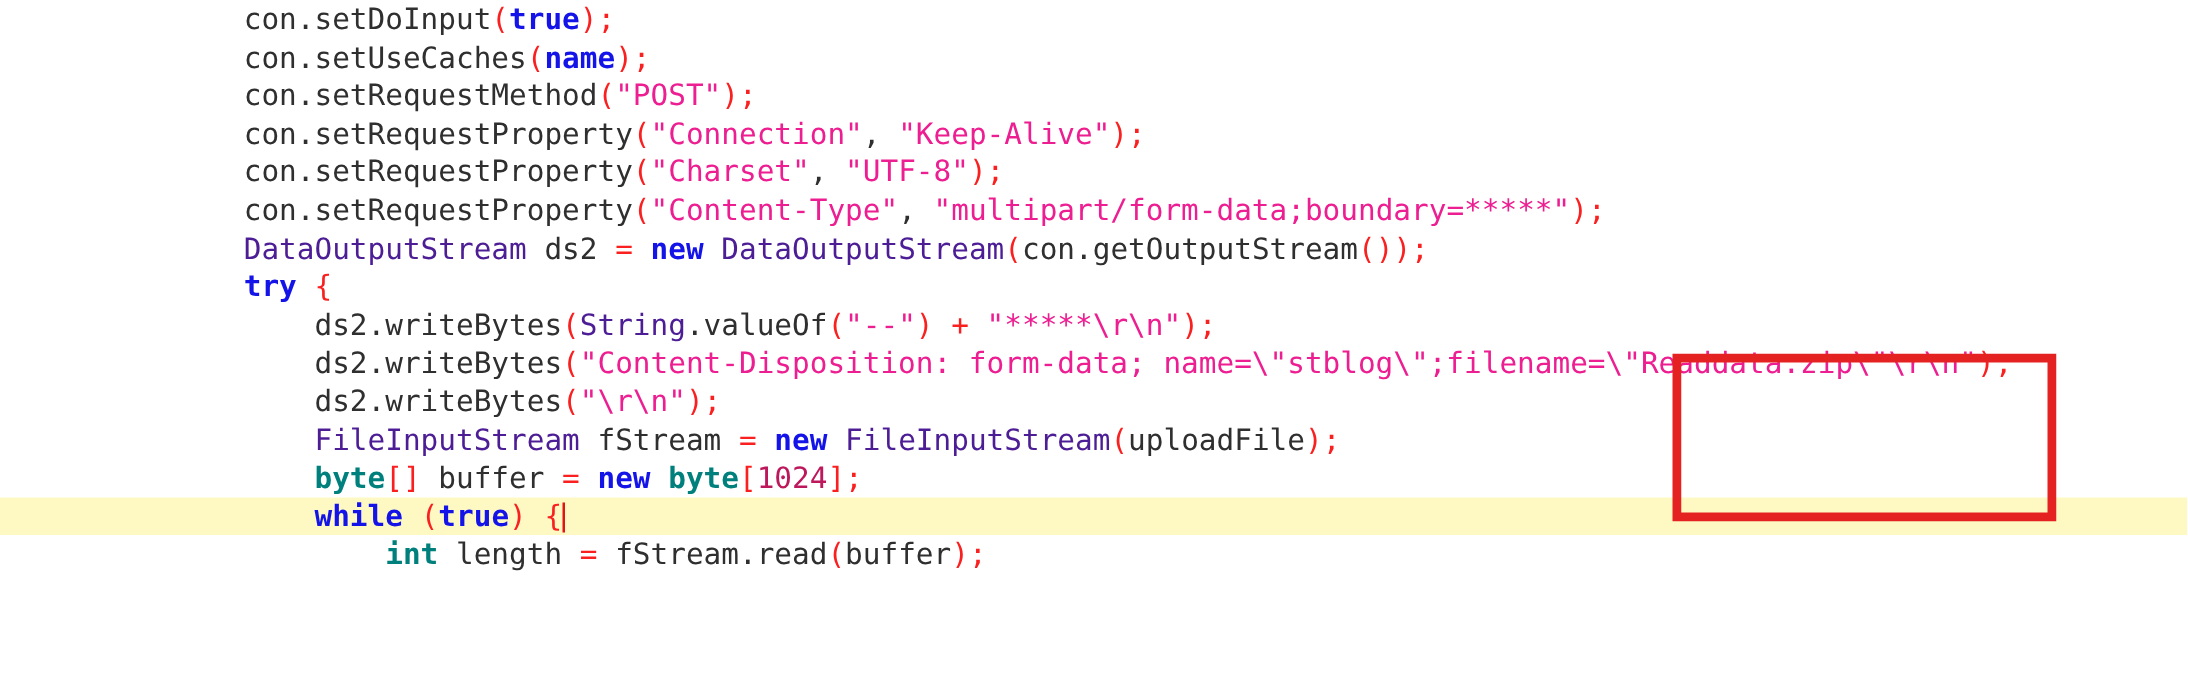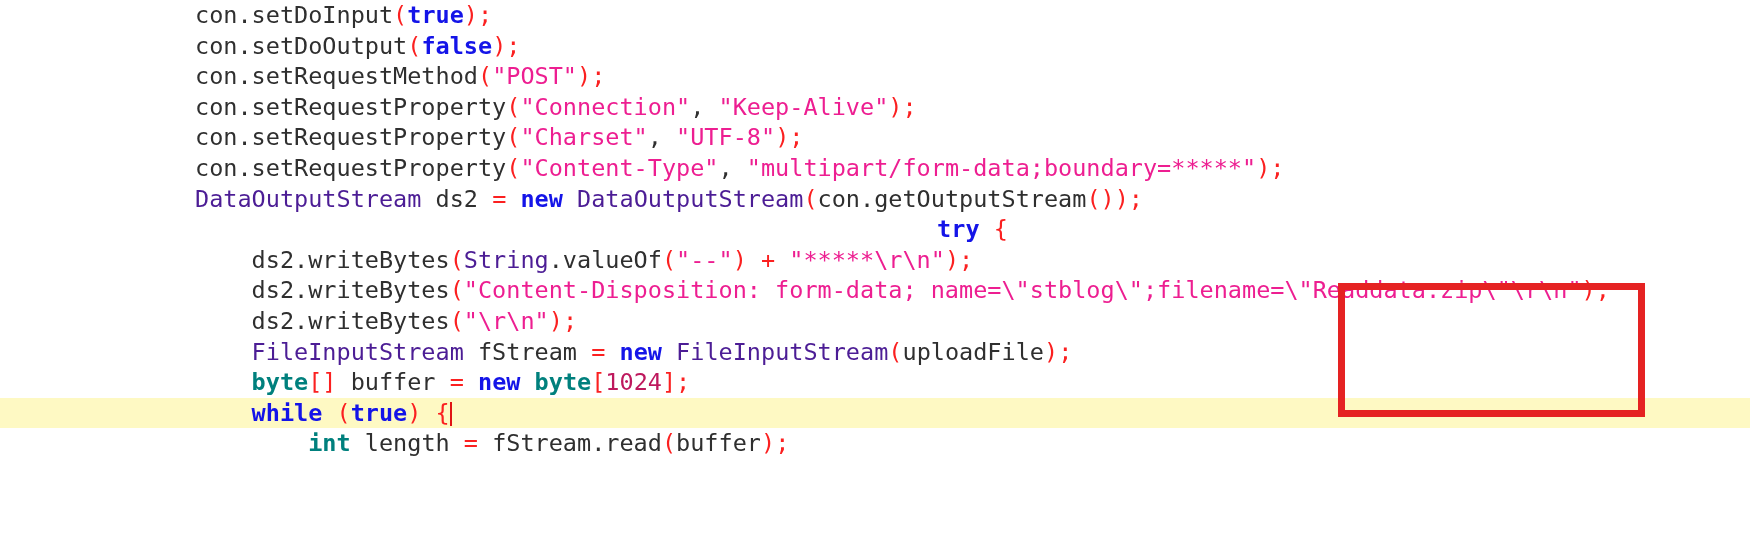--- a/index.html
+++ b/index.html
@@ -71,27 +71,27 @@
     pointer-events: none;
   }
 </style>
 </head>
 <body>
 
 <div id="screenshot">
 
   <div id="code-area">
       <div class="code-line" style="height: 30.6px; line-height: 30.6px;"><span class="ln-text" style="padding-left: 195px;"><span class="tok-plain">con.setDoInput</span><span class="tok-punct">(</span><span class="tok-keyword">true</span><span class="tok-punct">)</span><span class="tok-punct">;</span></span></div>
-      <div class="code-line" style="height: 30.6px; line-height: 30.6px;"><span class="ln-text" style="padding-left: 195px;"><span class="tok-plain">con.setDoOutput</span><span class="tok-punct">(</span><span class="tok-keyword">false</span><span class="tok-punct">)</span><span class="tok-punct">;</span></span></div>
+      <div class="code-line" style="height: 30.6px; line-height: 30.6px;"><span class="ln-text" style="padding-left: 195px;"><span class="tok-plain">con.setUseCaches</span><span class="tok-punct">(</span><span class="tok-keyword">name</span><span class="tok-punct">)</span><span class="tok-punct">;</span></span></div>
       <div class="code-line" style="height: 30.6px; line-height: 30.6px;"><span class="ln-text" style="padding-left: 195px;"><span class="tok-plain">con.setRequestMethod</span><span class="tok-punct">(</span><span class="tok-string">"POST"</span><span class="tok-punct">)</span><span class="tok-punct">;</span></span></div>
       <div class="code-line" style="height: 30.6px; line-height: 30.6px;"><span class="ln-text" style="padding-left: 195px;"><span class="tok-plain">con.setRequestProperty</span><span class="tok-punct">(</span><span class="tok-string">"Connection"</span><span class="tok-plain">,</span><span class="tok-plain"> </span><span class="tok-string">"Keep-Alive"</span><span class="tok-punct">)</span><span class="tok-punct">;</span></span></div>
       <div class="code-line" style="height: 30.6px; line-height: 30.6px;"><span class="ln-text" style="padding-left: 195px;"><span class="tok-plain">con.setRequestProperty</span><span class="tok-punct">(</span><span class="tok-string">"Charset"</span><span class="tok-plain">,</span><span class="tok-plain"> </span><span class="tok-string">"UTF-8"</span><span class="tok-punct">)</span><span class="tok-punct">;</span></span></div>
       <div class="code-line" style="height: 30.6px; line-height: 30.6px;"><span class="ln-text" style="padding-left: 195px;"><span class="tok-plain">con.setRequestProperty</span><span class="tok-punct">(</span><span class="tok-string">"Content-Type"</span><span class="tok-plain">,</span><span class="tok-plain"> </span><span class="tok-string">"multipart/form-data;boundary=*****"</span><span class="tok-punct">)</span><span class="tok-punct">;</span></span></div>
       <div class="code-line" style="height: 30.6px; line-height: 30.6px;"><span class="ln-text" style="padding-left: 195px;"><span class="tok-class">DataOutputStream</span><span class="tok-plain"> ds2 </span><span class="tok-punct">=</span><span class="tok-plain"> </span><span class="tok-keyword">new</span><span class="tok-plain"> </span><span class="tok-class">DataOutputStream</span><span class="tok-punct">(</span><span class="tok-plain">con.getOutputStream</span><span class="tok-punct">()</span><span class="tok-punct">)</span><span class="tok-punct">;</span></span></div>
-      <div class="code-line" style="height: 30.6px; line-height: 30.6px; text-align: center;"><span class="ln-text" style="padding-left: 195px;"><span class="tok-keyword">try</span><span class="tok-plain"> </span><span class="tok-punct">{</span></span></div>
+      <div class="code-line" style="height: 30.6px; line-height: 30.6px;"><span class="ln-text" style="padding-left: 195px;"><span class="tok-keyword">try</span><span class="tok-plain"> </span><span class="tok-punct">{</span></span></div>
       <div class="code-line" style="height: 30.6px; line-height: 30.6px;"><span class="ln-text" style="padding-left: 195px;"><span class="tok-plain">    ds2.writeBytes</span><span class="tok-punct">(</span><span class="tok-class">String</span><span class="tok-plain">.valueOf</span><span class="tok-punct">(</span><span class="tok-string">"--"</span><span class="tok-punct">)</span><span class="tok-plain"> </span><span class="tok-punct">+</span><span class="tok-plain"> </span><span class="tok-string">"*****\r\n"</span><span class="tok-punct">)</span><span class="tok-punct">;</span></span></div>
       <div class="code-line" style="height: 30.6px; line-height: 30.6px;"><span class="ln-text" style="padding-left: 195px;"><span class="tok-plain">    ds2.writeBytes</span><span class="tok-punct">(</span><span class="tok-string">"Content-Disposition: form-data; name=\"stblog\";filename=\"Readdata.zip\"\r\n"</span><span class="tok-punct">)</span><span class="tok-punct">;</span></span></div>
       <div class="code-line" style="height: 30.6px; line-height: 30.6px;"><span class="ln-text" style="padding-left: 195px;"><span class="tok-plain">    ds2.writeBytes</span><span class="tok-punct">(</span><span class="tok-string">"\r\n"</span><span class="tok-punct">)</span><span class="tok-punct">;</span></span></div>
       <div class="code-line" style="height: 30.6px; line-height: 30.6px;"><span class="ln-text" style="padding-left: 195px;"><span class="tok-plain">    </span><span class="tok-class">FileInputStream</span><span class="tok-plain"> fStream </span><span class="tok-punct">=</span><span class="tok-plain"> </span><span class="tok-keyword">new</span><span class="tok-plain"> </span><span class="tok-class">FileInputStream</span><span class="tok-punct">(</span><span class="tok-plain">uploadFile</span><span class="tok-punct">)</span><span class="tok-punct">;</span></span></div>
       <div class="code-line" style="height: 30.6px; line-height: 30.6px;"><span class="ln-text" style="padding-left: 195px;"><span class="tok-plain">    </span><span class="tok-type">byte</span><span class="tok-punct">[]</span><span class="tok-plain"> buffer </span><span class="tok-punct">=</span><span class="tok-plain"> </span><span class="tok-keyword">new</span><span class="tok-plain"> </span><span class="tok-type">byte</span><span class="tok-punct">[</span><span class="tok-number">1024</span><span class="tok-punct">]</span><span class="tok-punct">;</span></span></div>
       <div class="code-line is-highlighted" style="height: 30.6px; line-height: 30.6px;"><span class="ln-text" style="padding-left: 195px;"><span class="tok-plain">    </span><span class="tok-keyword">while</span><span class="tok-plain"> </span><span class="tok-punct">(</span><span class="tok-keyword">true</span><span class="tok-punct">)</span><span class="tok-plain"> </span><span class="tok-punct">{</span><span class="caret"></span></span></div>
       <div class="code-line" style="height: 30.6px; line-height: 30.6px;"><span class="ln-text" style="padding-left: 195px;"><span class="tok-plain">        </span><span class="tok-type">int</span><span class="tok-plain"> length </span><span class="tok-punct">=</span><span class="tok-plain"> fStream.read</span><span class="tok-punct">(</span><span class="tok-plain">buffer</span><span class="tok-punct">)</span><span class="tok-punct">;</span></span></div>
     </div>
 
   <div id="annotation-box" style="left: 1338px; top: 283px; width: 307px; height: 134px; border-width: 7px; border-color: rgb(229, 34, 34);"></div>

